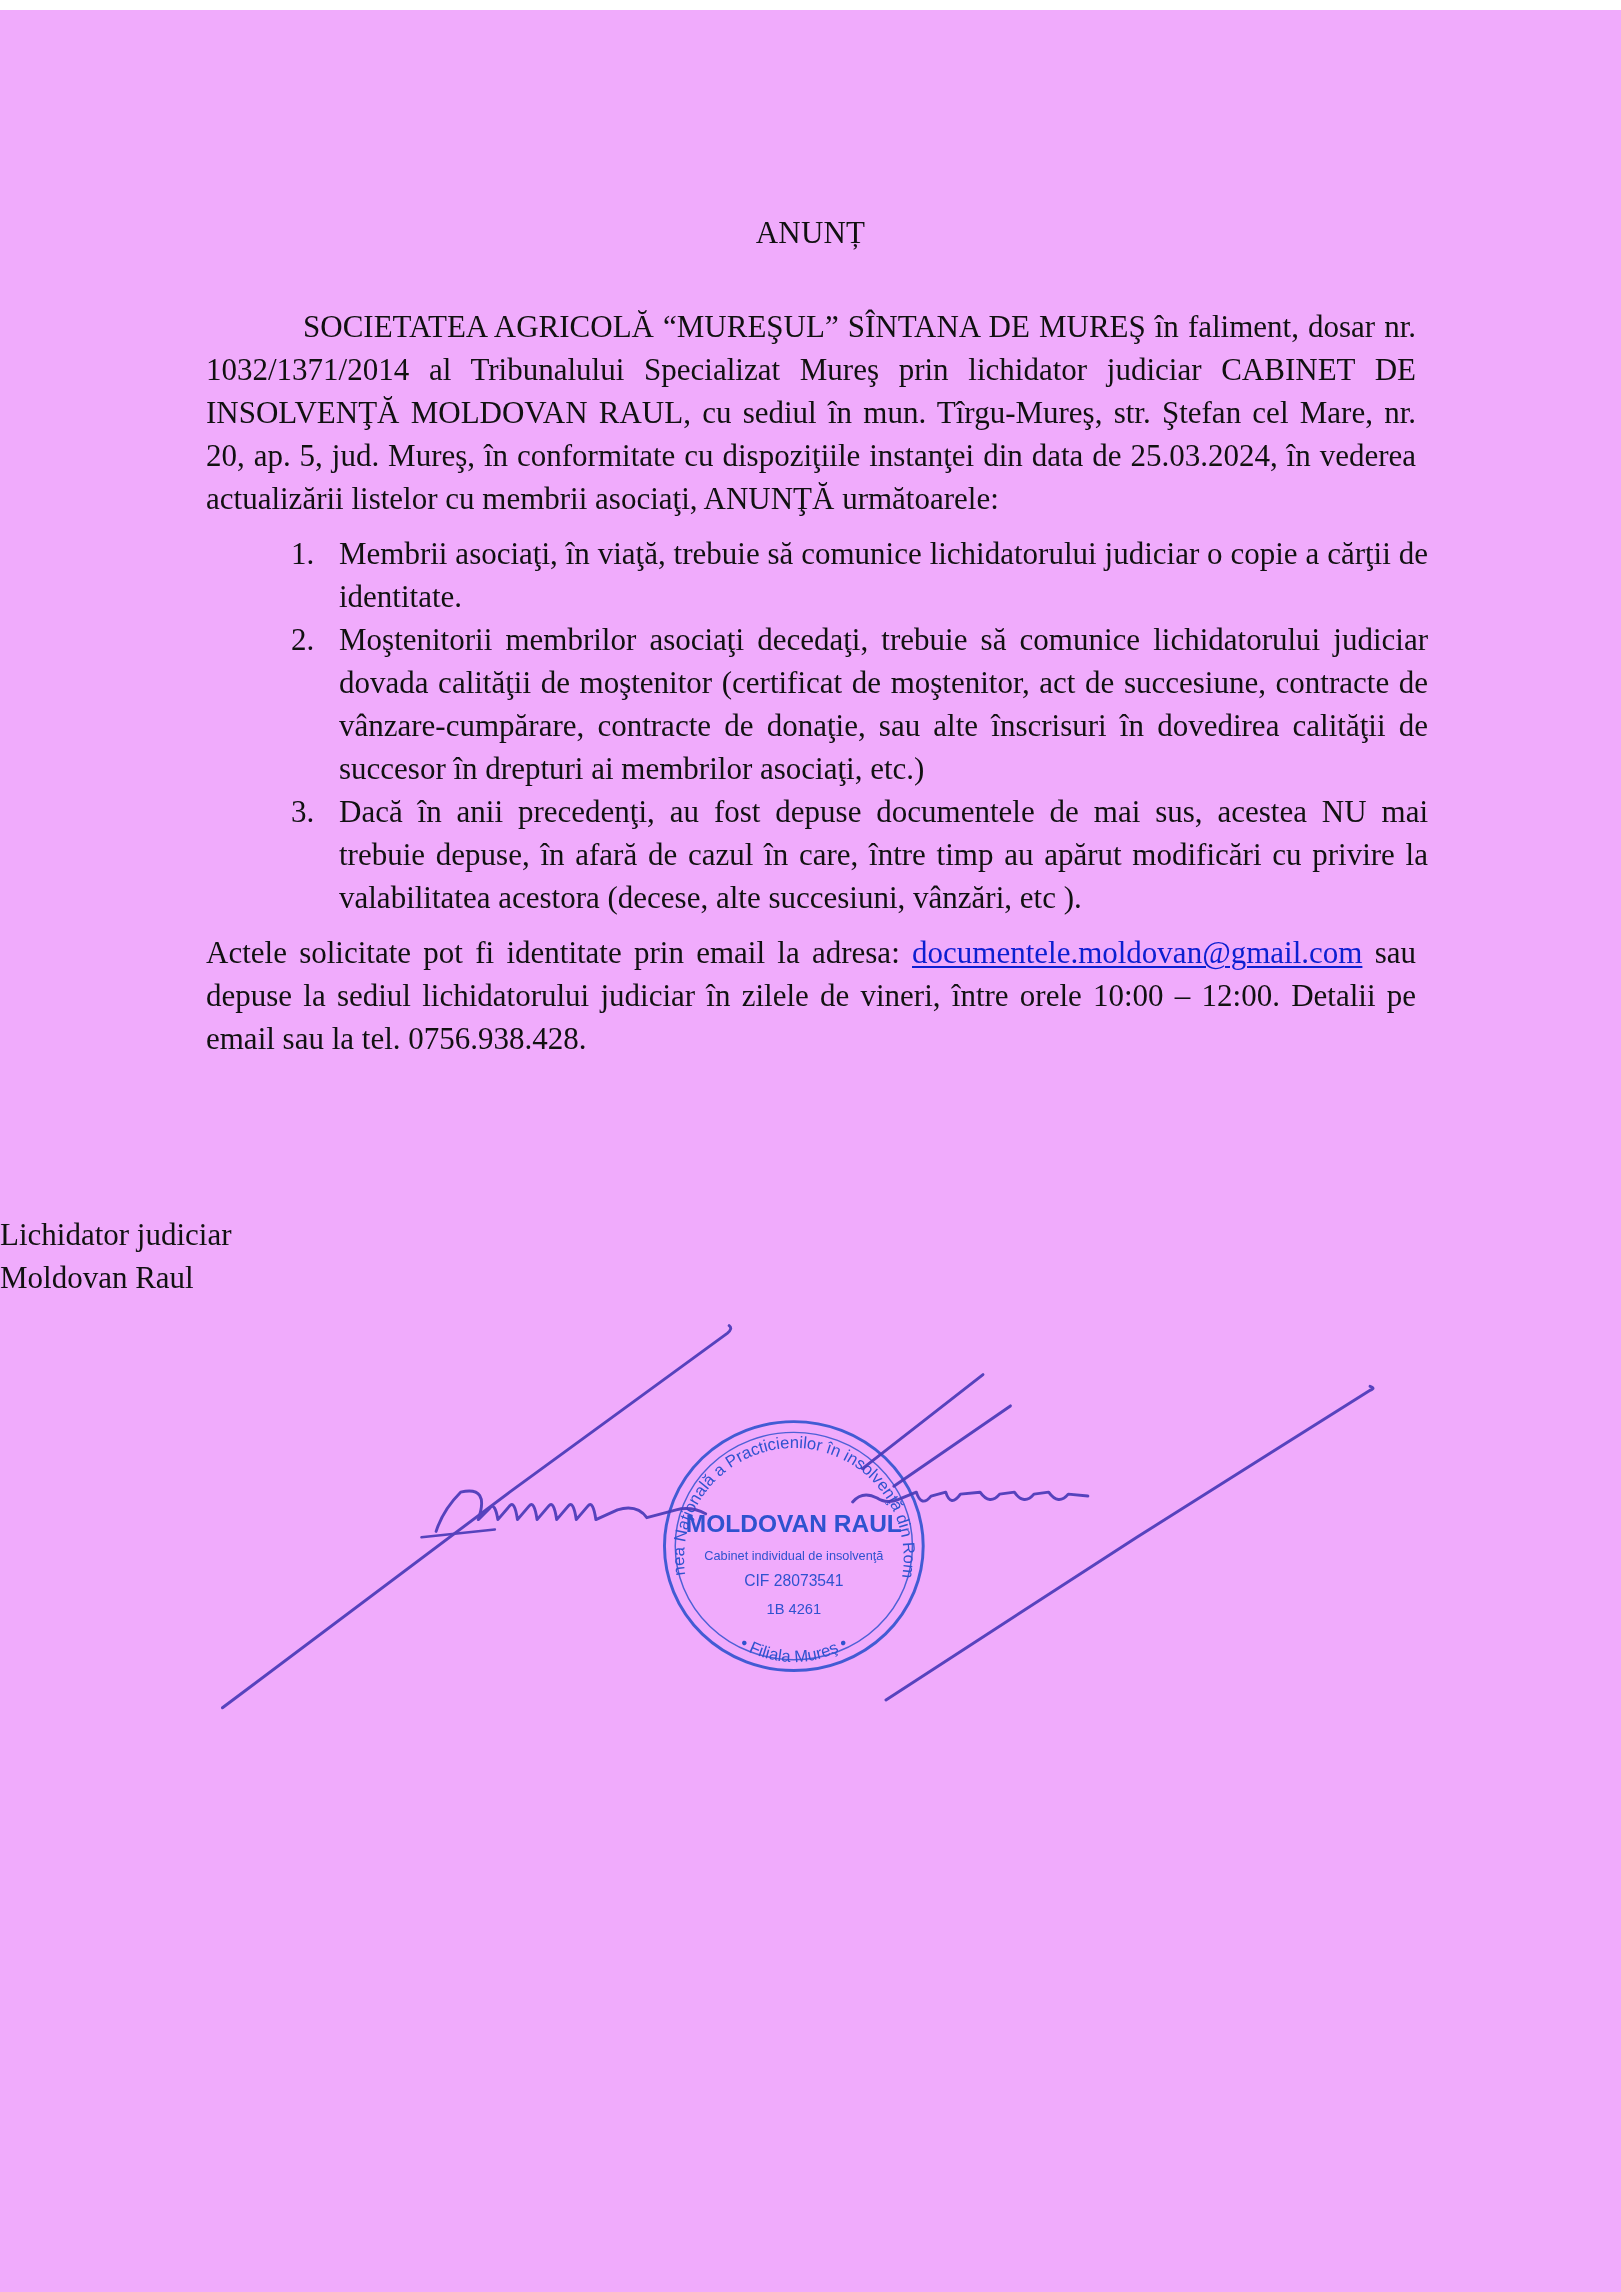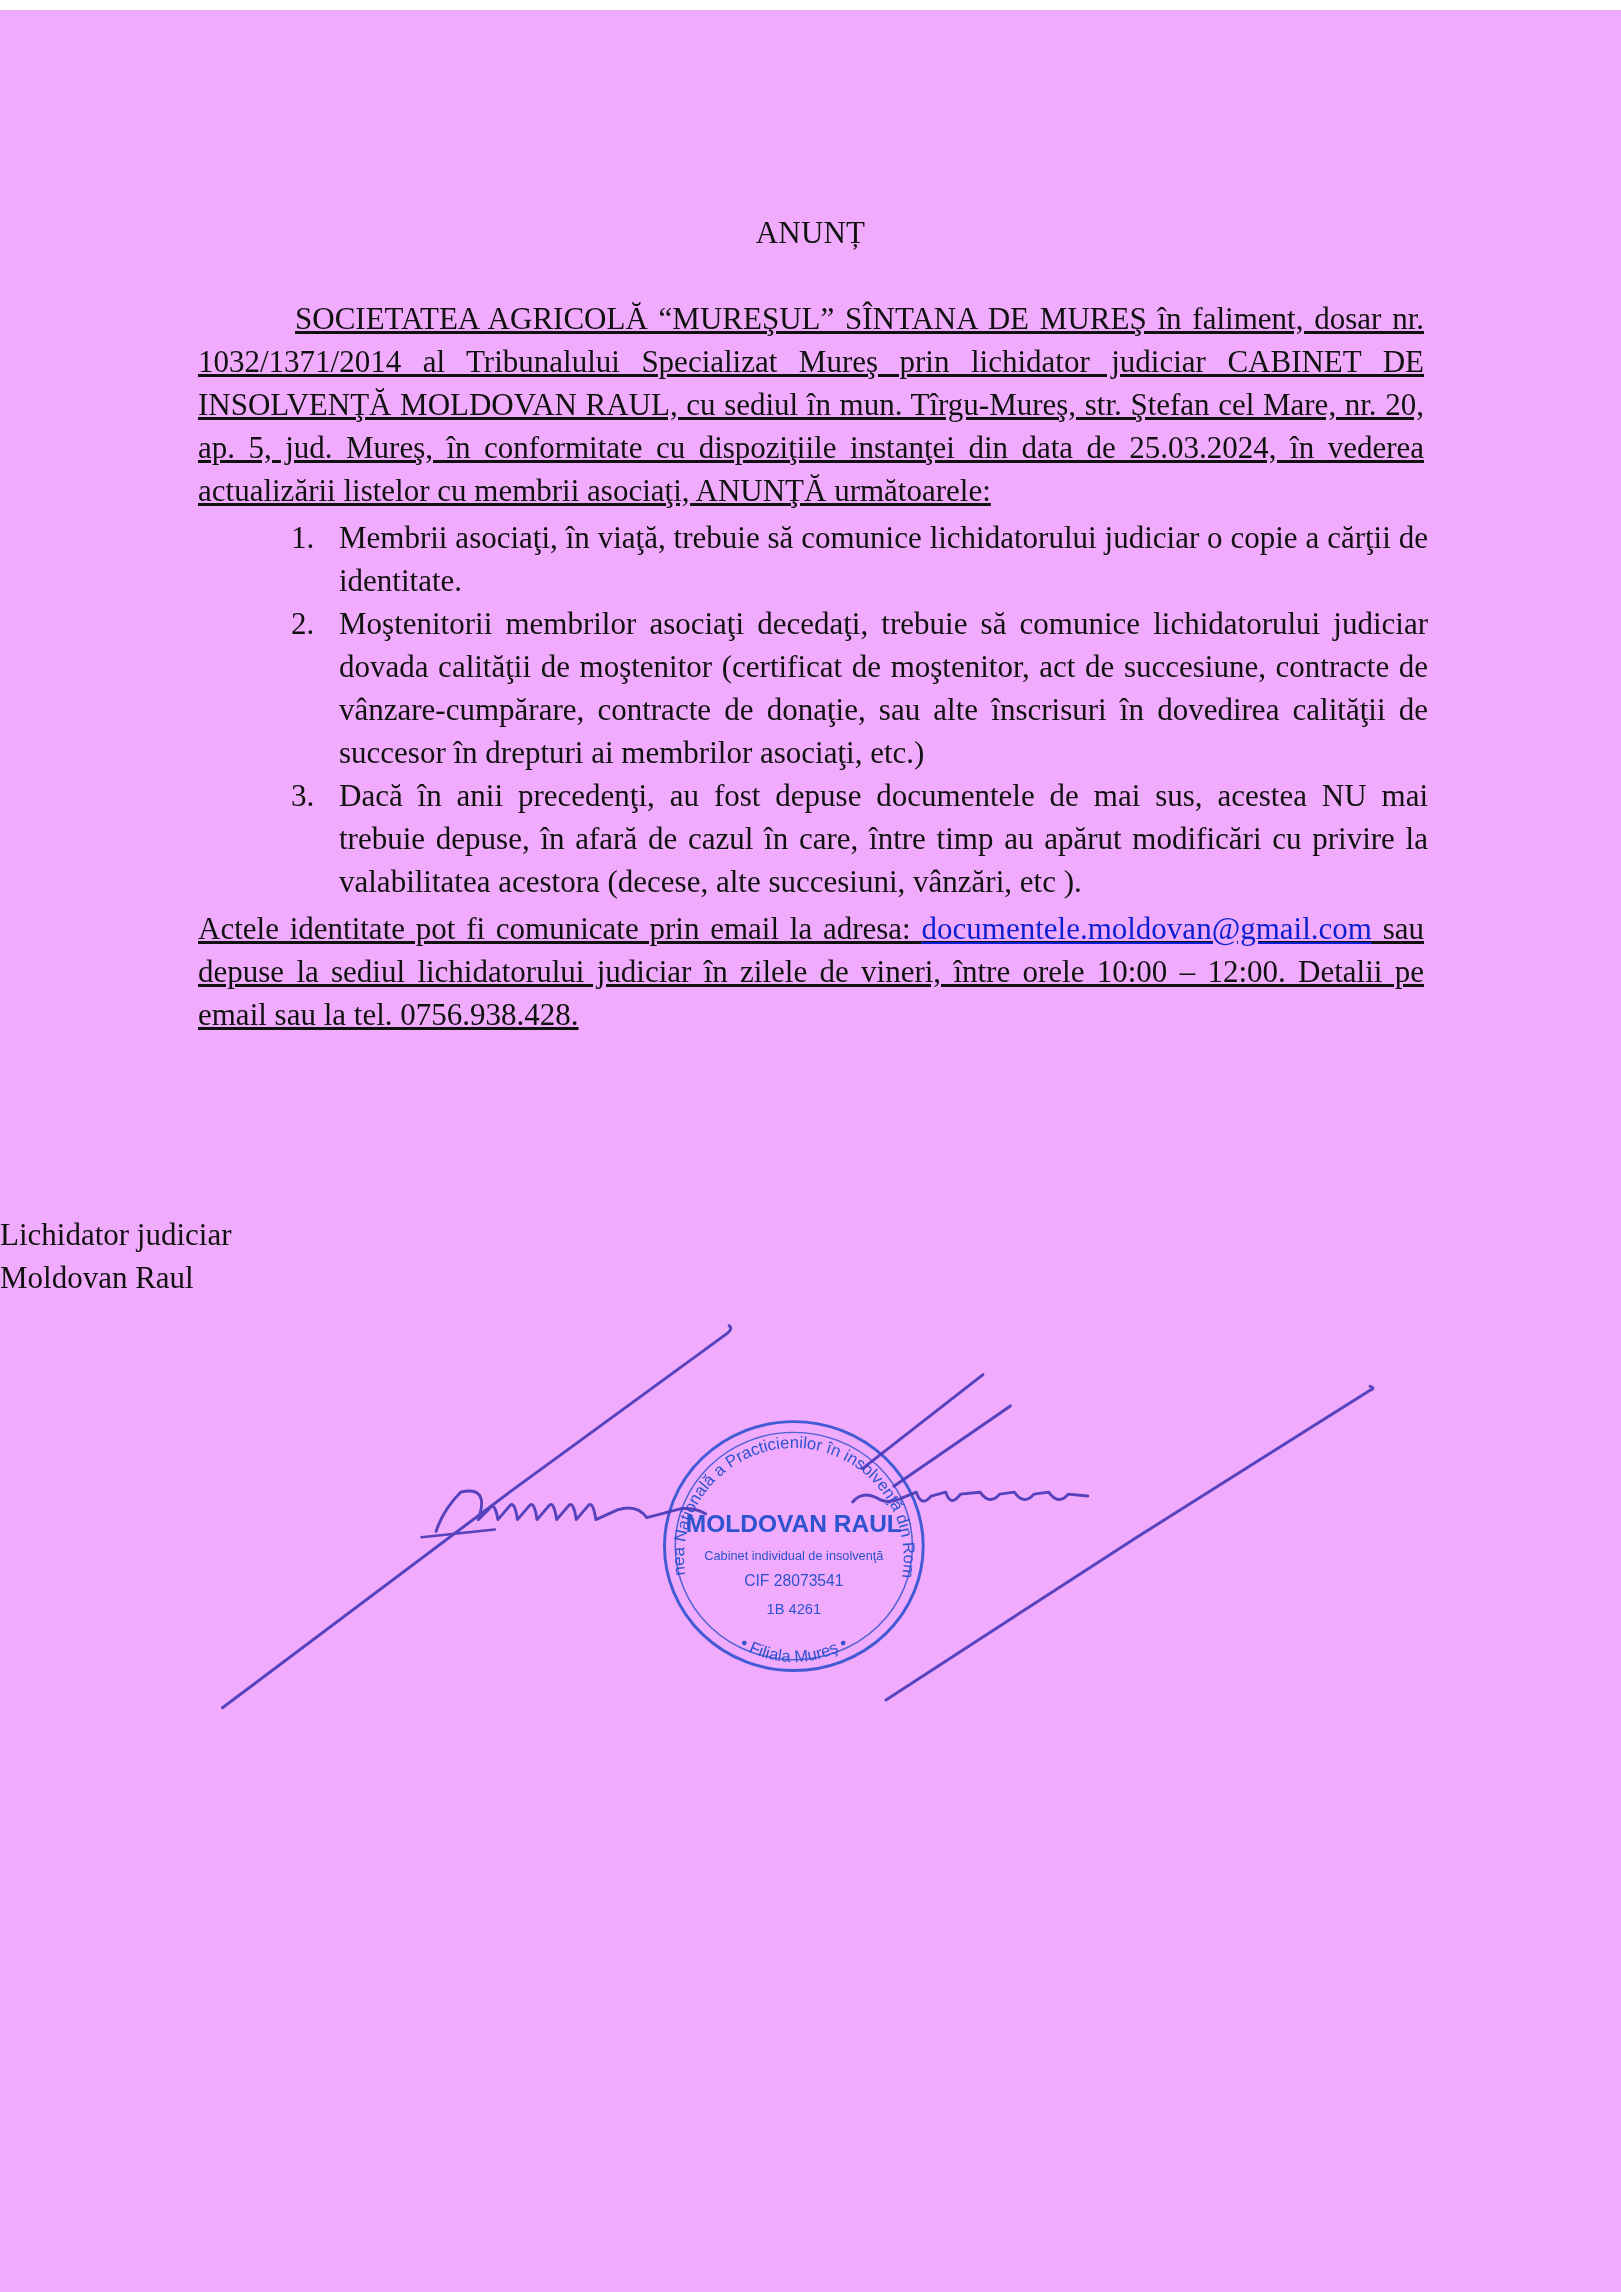--- a/index.html
+++ b/index.html
@@ -32,24 +32,23 @@
   }
   .body-block {
     position: absolute;
     left: 194px;
     top: 283px;
     width: 1234px;
     font-size: 31px;
     line-height: 43px;
   }
   .para {
-    margin: 4px;
+    margin: 12px;
     text-align: justify;
     text-indent: 97px;
-    text-decoration: underline;
   }
   .para.noindent { text-indent: 0; }
   ol.items {
     list-style: none;
     margin: 0;
     padding: 0;
   }
   ol.items li {
     position: relative;
     padding-left: 145px;
@@ -102,21 +101,21 @@
       <li>
         <span class="num">2.</span>
         <span>Moştenitorii membrilor asociaţi decedaţi, trebuie să comunice lichidatorului judiciar dovada calităţii de moştenitor (certificat de moştenitor, act de succesiune, contracte de vânzare-cumpărare, contracte de donaţie, sau alte înscrisuri în dovedirea calităţii de succesor în drepturi ai membrilor asociaţi, etc.)</span>
       </li>
       <li>
         <span class="num">3.</span>
         <span>Dacă în anii precedenţi, au fost depuse documentele de mai sus, acestea NU mai trebuie depuse, în afară de cazul în care, între timp au apărut modificări cu privire la valabilitatea acestora (decese, alte succesiuni, vânzări, etc ).</span>
       </li>
     </ol>
 
-    <p class="para noindent"><span>Actele identitate pot fi comunicate prin email la adresa: </span><a class="email" href="mailto:lichidator.moldovan@gmail.com">documentele.moldovan@gmail.com</a><span> sau depuse la sediul lichidatorului judiciar în zilele de vineri, între orele 10:00 – 12:00. Detalii pe email sau la tel. 0756.938.428.</span></p>
+    <p class="para noindent"><span>Actele solicitate pot fi identitate prin email la adresa: </span><a class="email" href="mailto:lichidator.moldovan@gmail.com">documentele.moldovan@gmail.com</a><span> sau depuse la sediul lichidatorului judiciar în zilele de vineri, între orele 10:00 – 12:00. Detalii pe email sau la tel. 0756.938.428.</span></p>
   </div>
 
   <div class="signoff">
     <div>Lichidator judiciar</div>
     <div>Moldovan Raul</div>
   </div>
 
   <svg class="sig" viewBox="0 0 1654 2339">
     <defs>
       <path id="stamp-arc-top" d="M 700 1600 A 112 112 0 1 1 920 1600"></path>

